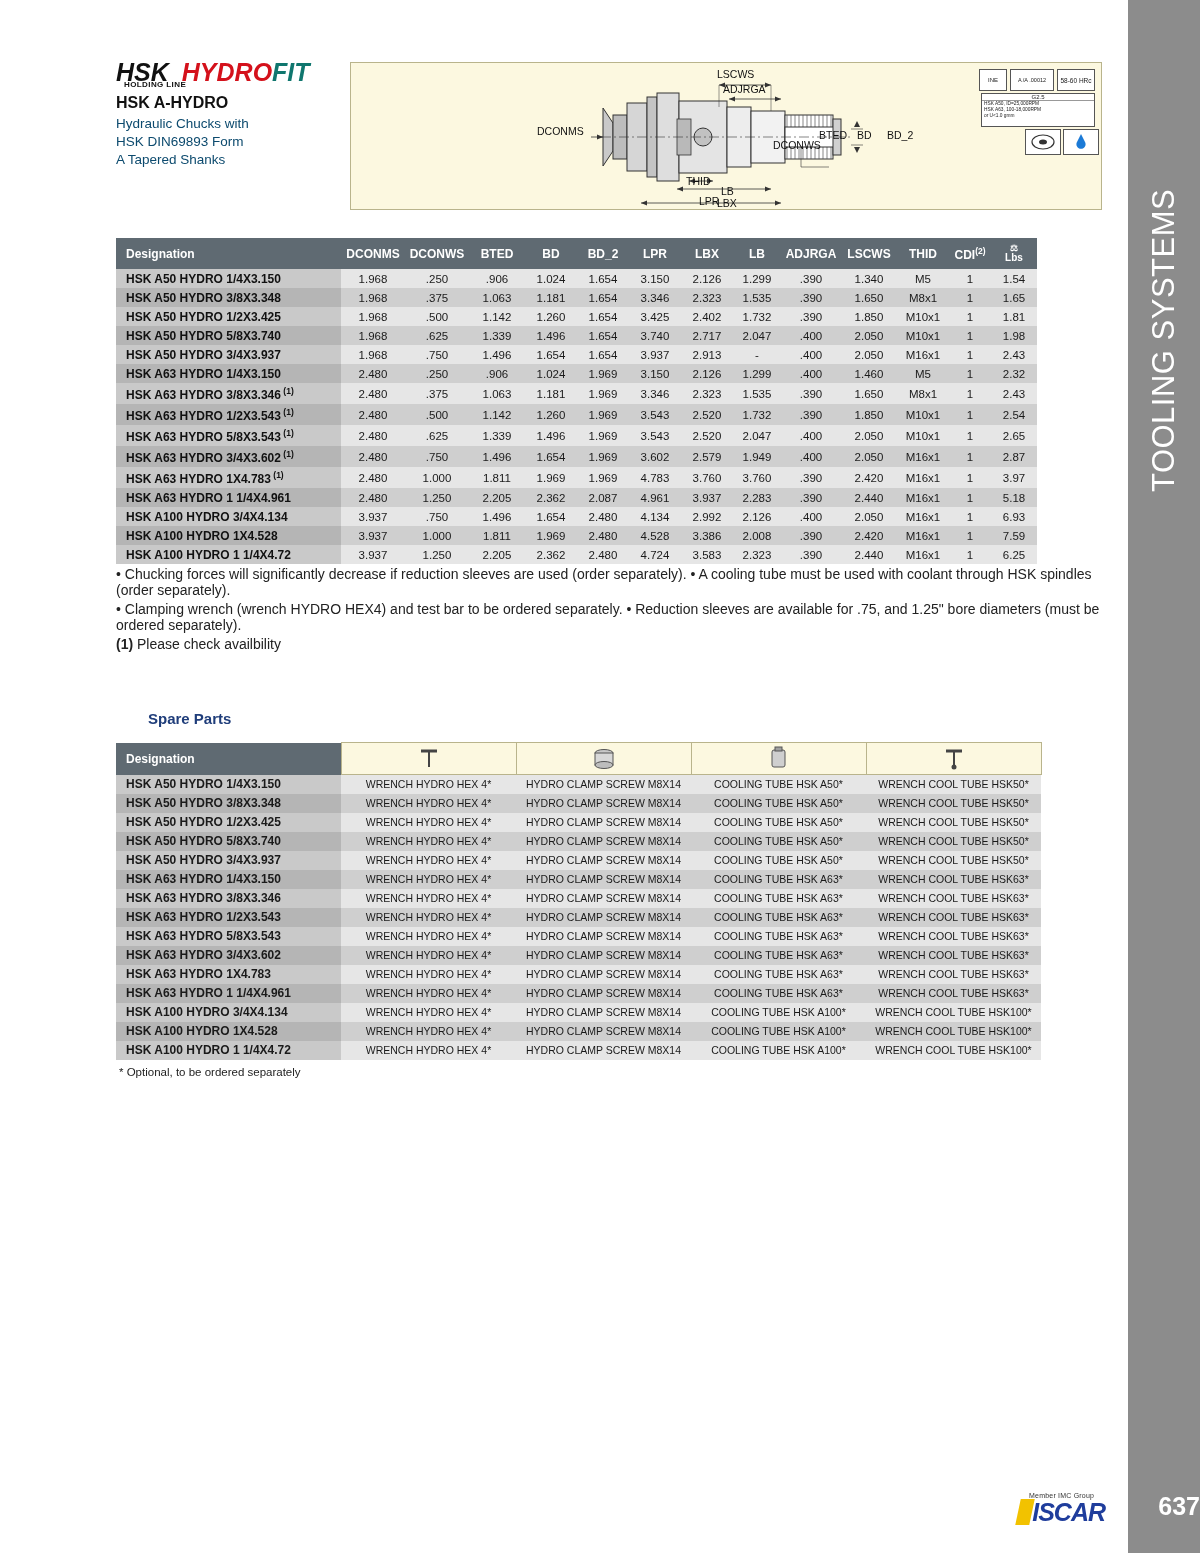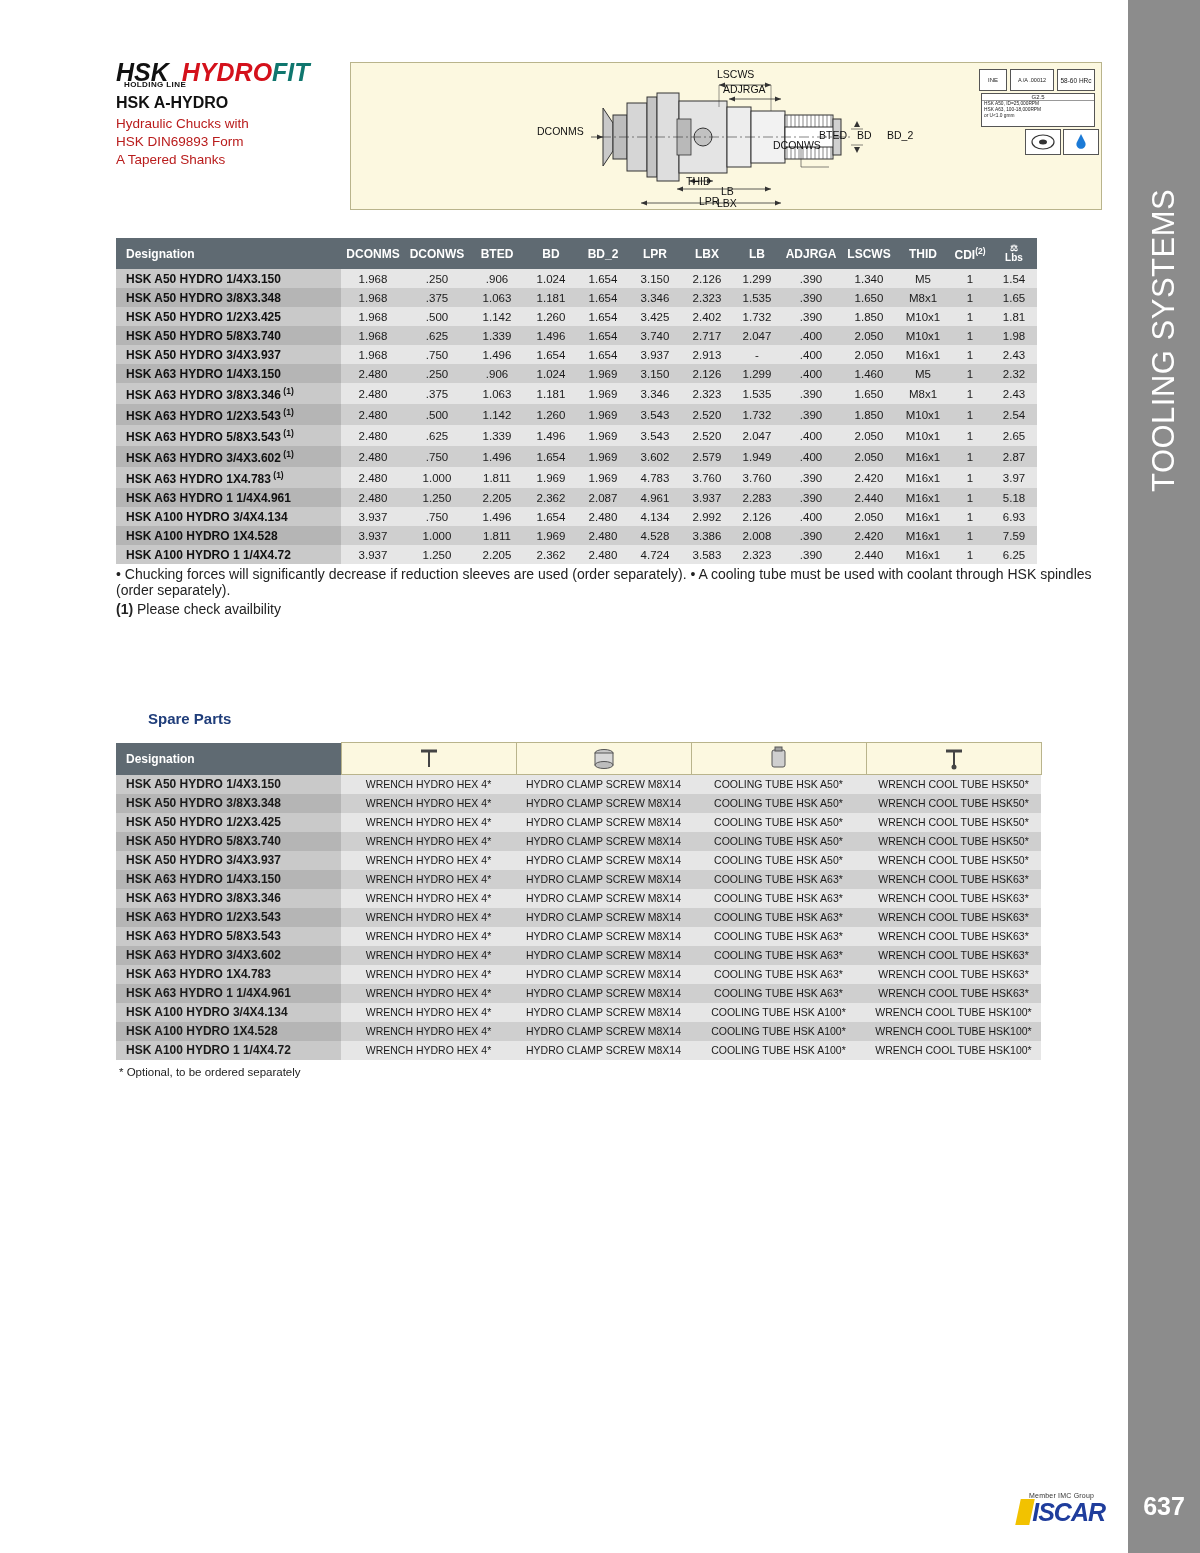--- a/index.html
+++ b/index.html
@@ -20,40 +20,40 @@
   .sidebar-title {
     position:absolute; top:40px; left:0; width:72px; height:600px;
     color:#ffffff; font-size:31px; letter-spacing:0.5px;
     writing-mode:vertical-rl; text-orientation:mixed;
     transform:rotate(180deg);
     display:flex; align-items:center; justify-content:center;
     white-space:nowrap;
   }
   .page-number {
     position:absolute; bottom:32px; right:0; width:72px;
-    color:#ffffff; font-size:25px; font-weight:bold; text-align:center;
+    color:#ffffff; font-size:25px; font-weight:bold; text-align:right;
   }
   
   .logo { position:absolute; left:116px; top:58px; }
   .logo-hsk {
     font-size:25px; font-weight:bold; font-style:italic; color:#111;
     display:inline-block; vertical-align:middle;
   }
   .logo-hydro {
     font-size:25px; font-weight:bold; font-style:italic; color:#d4111b;
     display:inline-block; vertical-align:middle; margin-left:13px;
   }
   .logo-fit { color:#0f766e; }
   .logo-holding {
     font-size:8px; font-weight:bold; color:#111; letter-spacing:.4px;
     position:absolute; left:124px; top:80px;
   }
   .title-block { position:absolute; left:116px; top:94px; width:230px; }
   .title-main { font-size:16px; font-weight:bold; color:#111; margin-bottom:3px;}
-  .title-sub { font-size:13.5px; color:#b91c1c; line-height:18px; }
+  .title-sub { font-size:13.5px; color:#0c4a6e; line-height:18px; }
 
   
   .drawing {
     position:absolute; left:350px; top:62px; width:752px; height:148px;
     background:#fcf8e0; border:1px solid #b9b48c;
   }
   .dim-label { position:absolute; font-size:10.5px; color:#111; white-space:nowrap;}
 
   
   .main-table {
@@ -513,20 +513,21 @@
         <td>2.440</td>
         <td>M16x1</td>
         <td>1</td>
         <td>6.25</td>
       </tr>
     </tbody>
 </table>
 
 <div class="notes">
   <p>•  Chucking forces will significantly decrease if reduction sleeves are used (order separately).    • A cooling tube must be used with coolant through HSK spindles (order separately).</p>
+  <p>•   Clamping wrench (wrench HYDRO HEX4) and test bar to be ordered separately.     •   Reduction sleeves are available for .75, and 1.25" bore diameters (must be ordered separately).</p>
   <p><span class="b">(1)</span><span> Please check availbility</span></p>
 </div>
 
 <div class="spare-title">Spare Parts</div>
 
 <table class="spare-table">
   <thead>
     <tr>
       <th class="desig">Designation</th>
       <th class="icon-col">

